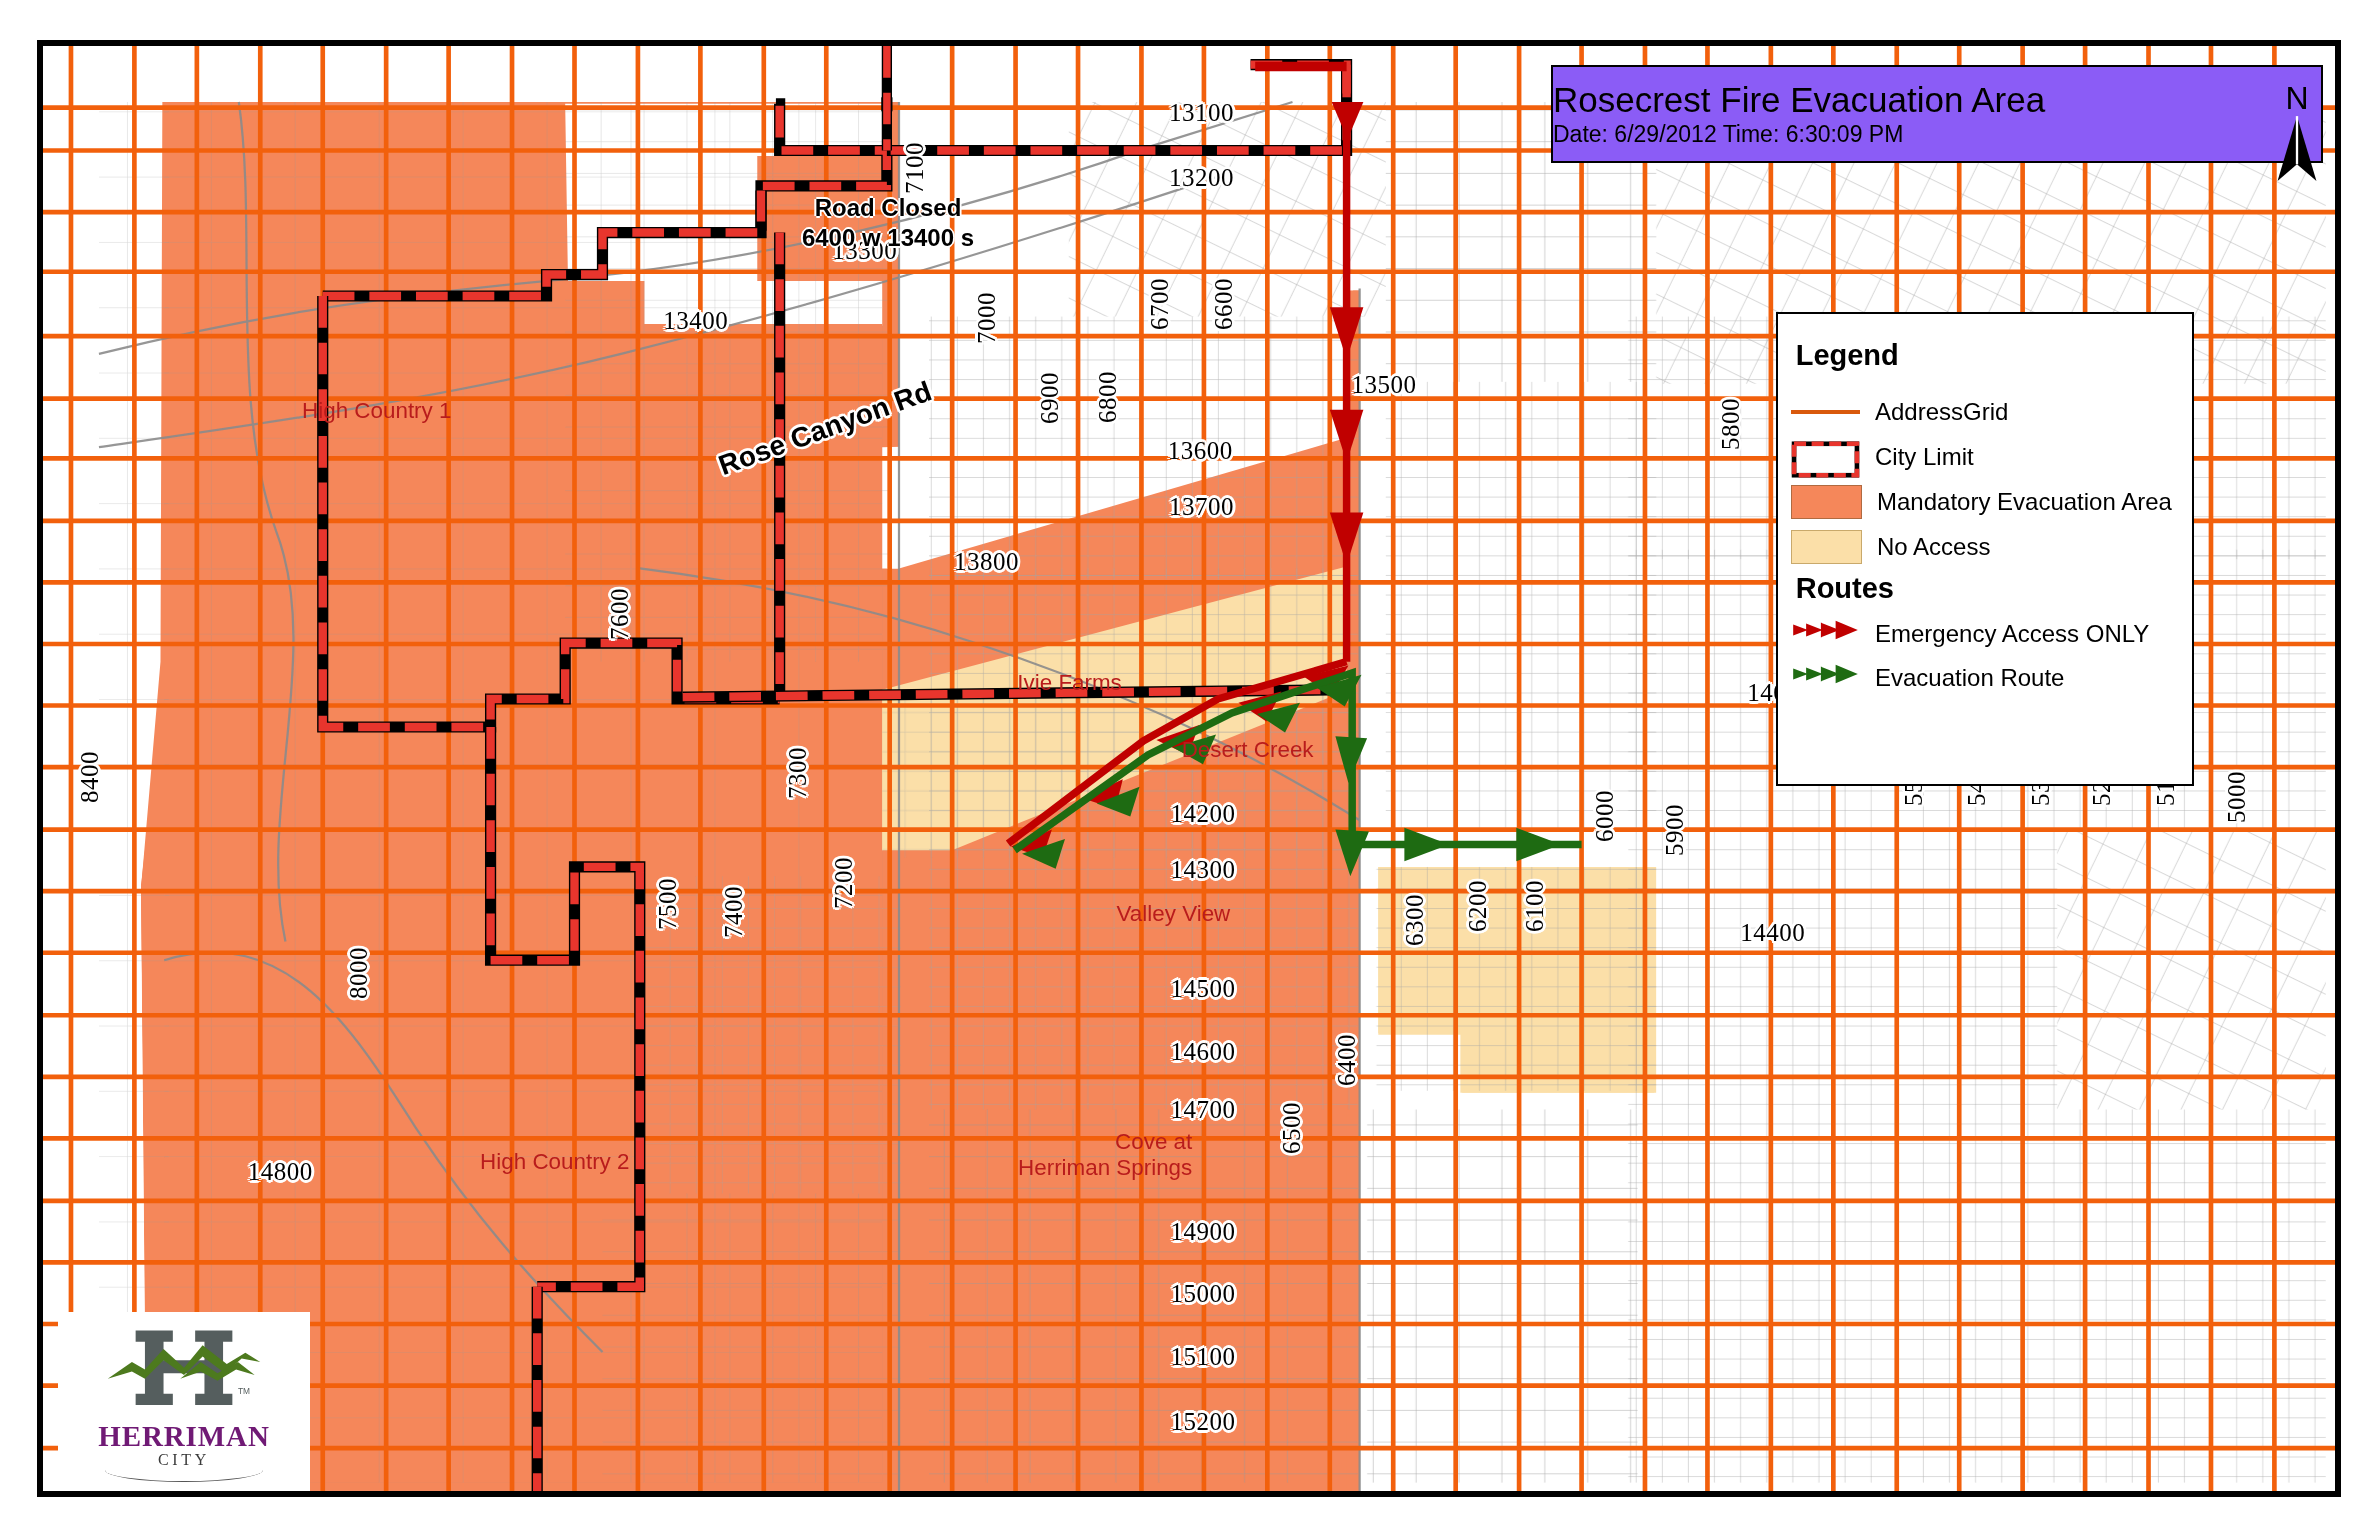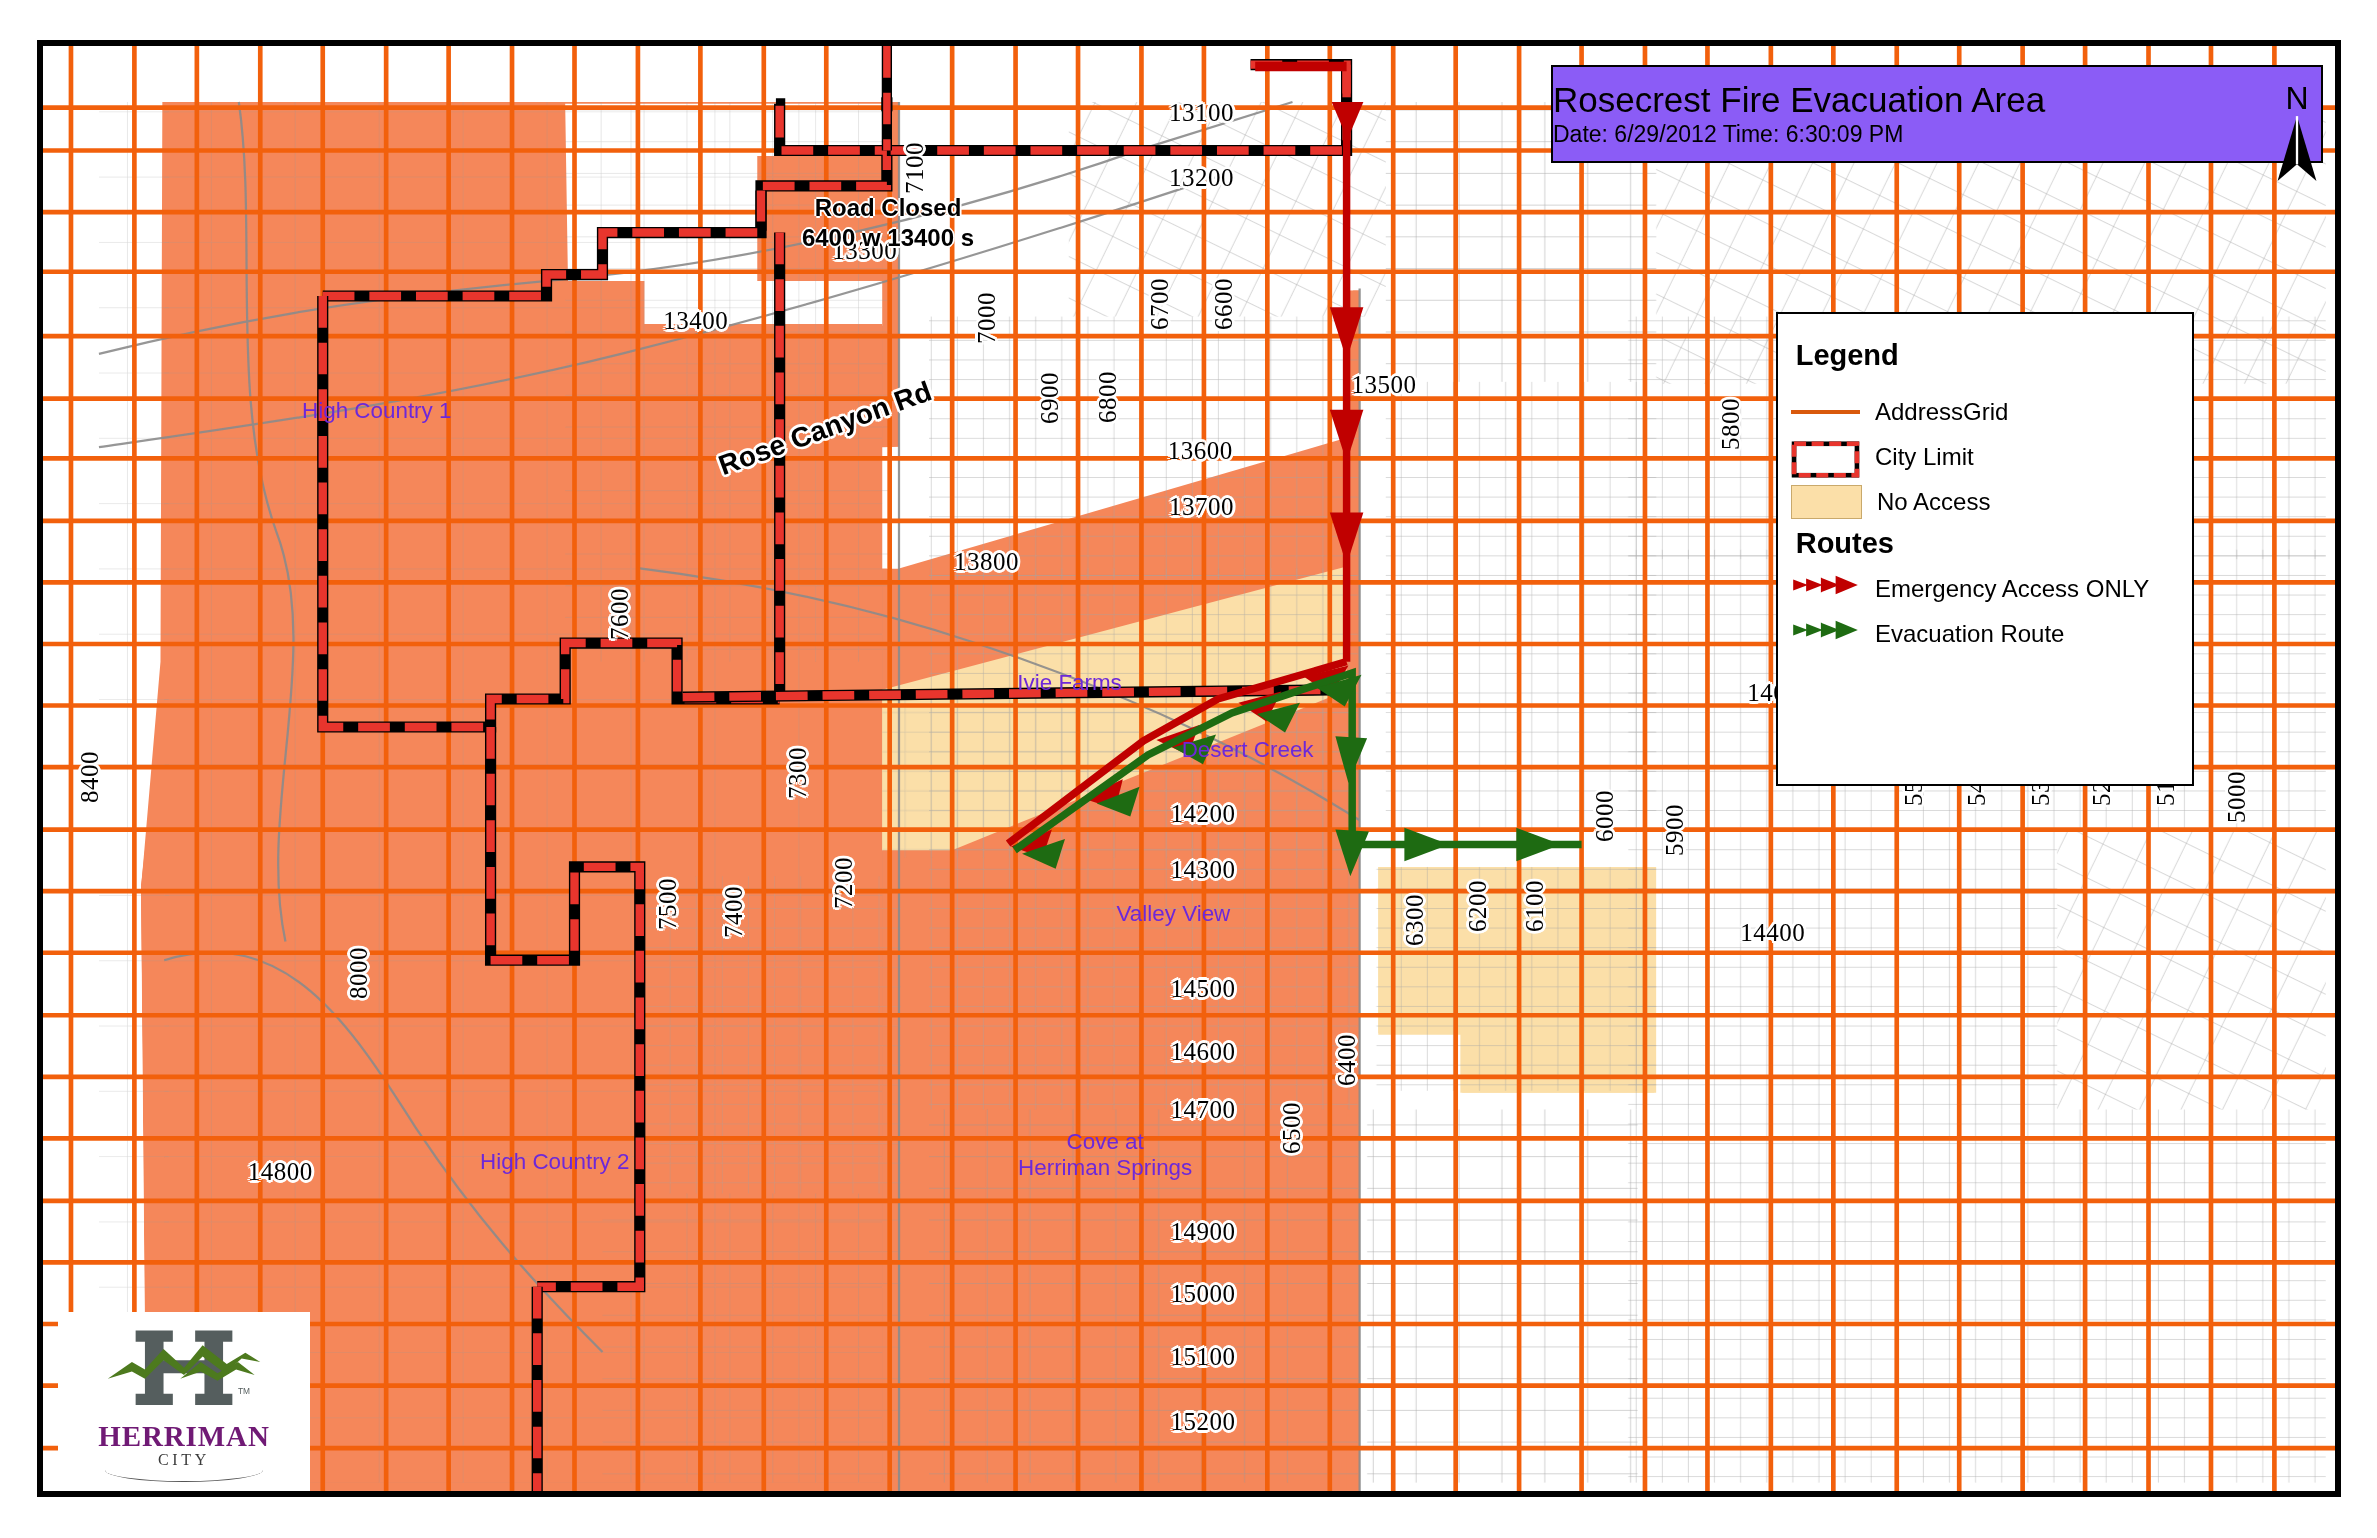--- a/index.html
+++ b/index.html
@@ -49,24 +49,24 @@
     transform: translate(-50%, -50%);
     pointer-events: none;
   }
   .glabel.vert { writing-mode: vertical-rl; text-orientation: mixed; transform: translate(-50%,-50%) rotate(180deg); }
 
   
   .plabel {
     position: absolute;
     font-family: "Liberation Sans", sans-serif;
     font-size: 22.4px;
-    color: #6d28d9;
+    color: #b91c1c;
     white-space: nowrap;
     transform: translate(-50%, -50%);
-    text-align: center;
+    text-align: right;
     line-height: 1.15;
     pointer-events: none;
   }
 
   
   #road-closed {
     position: absolute;
     font-family: "Liberation Sans", sans-serif;
     font-weight: bold;
     font-size: 24px;
@@ -598,20 +598,24 @@
       <div class="legend-swatch">
         <svg width="69" height="37" viewBox="0 0 74 40">
           <rect x="3" y="3" width="68" height="34" fill="#ffffff" stroke="#000" stroke-width="5"></rect>
           <rect x="3" y="3" width="68" height="34" fill="none" stroke="#E8352D" stroke-width="5" stroke-dasharray="13 6"></rect>
         </svg>
       </div>
       <div class="legend-label">City Limit</div>
     </div>
 
 
+    <div class="legend-row">
+      <div class="legend-swatch sw-mand" id="sw-mand" style="background: rgb(245, 135, 90);"></div>
+      <div class="legend-label">Mandatory Evacuation Area</div>
+    </div>
 
     <div class="legend-row">
       <div class="legend-swatch sw-noacc" id="sw-noacc" style="background: rgb(251, 223, 168);"></div>
       <div class="legend-label">No Access</div>
     </div>
 
     <div class="legend-sub">Routes</div>
 
     <div class="legend-row">
       <div class="legend-swatch">

